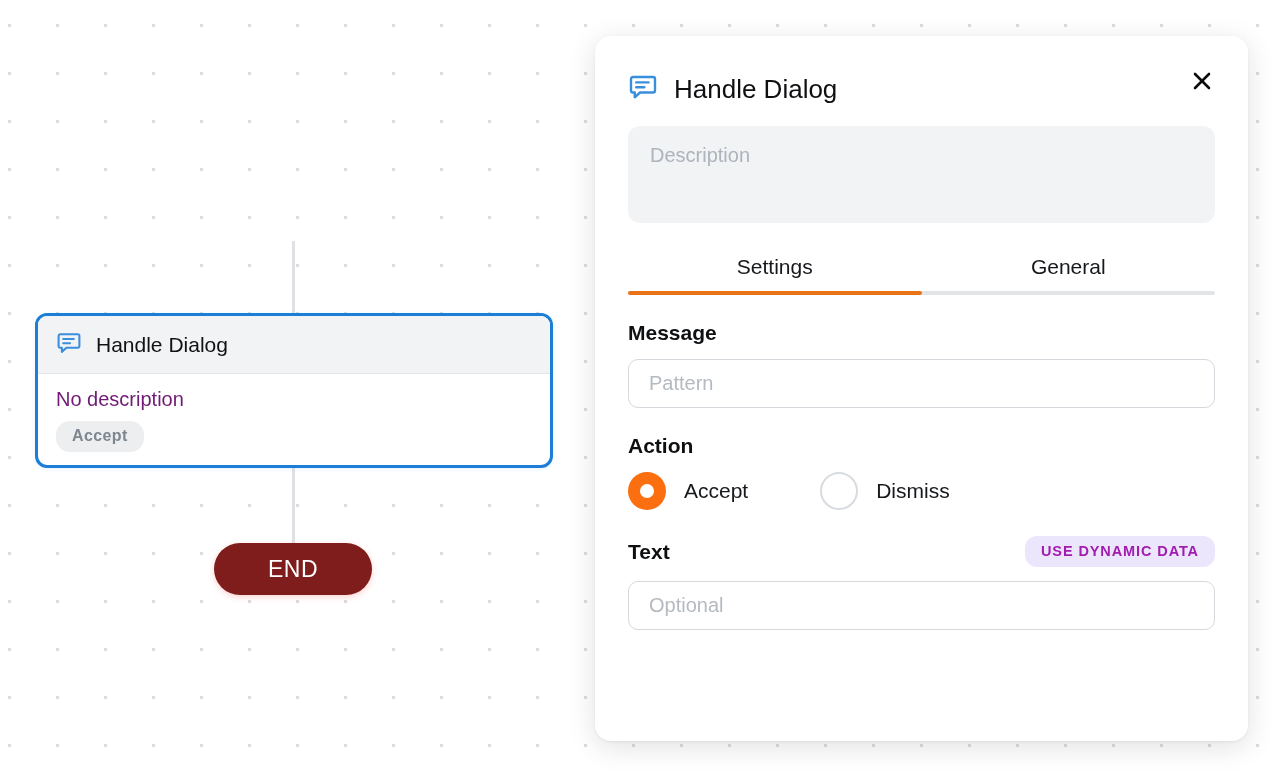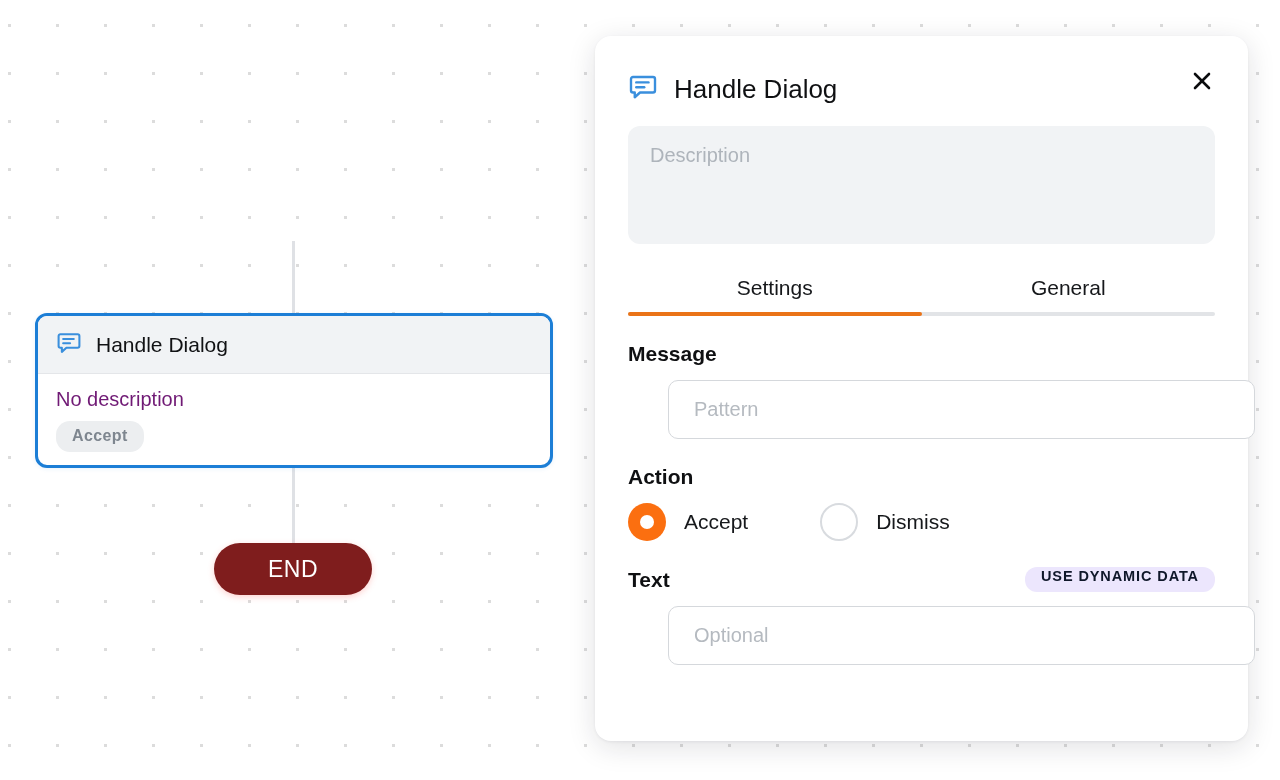--- a/index.html
+++ b/index.html
@@ -160,21 +160,21 @@
     align-items: center;
     justify-content: center;
     cursor: pointer;
     background: none;
     border: none;
   }
 
   #description-field {
     margin-top: 20px;
     width: 100%;
-    height: 118px;
+    height: 97px;
     background: #f1f3f5;
     border: none;
     border-radius: 12px;
     padding: 18px 22px;
     font-family: "Liberation Sans", sans-serif;
     font-size: 20px;
     color: #1a1b1e;
     resize: none;
     outline: none;
   }
@@ -225,40 +225,39 @@
   }
 
   .field-label {
     font-size: 21px;
     font-weight: bold;
     color: #0f1012;
   }
 
   .text-input {
     width: 100%;
-    height: 59px;
+    height: 49px;
     border: 1px solid #d5d8dc;
     border-radius: 10px;
-    padding: 0 25px;
+    padding: 0 20px;
     font-family: "Liberation Sans", sans-serif;
     font-size: 20px;
     color: #1a1b1e;
     outline: none;
     background: #ffffff;
-    margin-left: 40px;
   }
   .text-input::placeholder { color: #b5bac0; }
 
   #dynamic-data-badge {
     background: #ece6fd;
-    color: #0f172a;
+    color: #a21caf;
     font-size: 14.5px;
     font-weight: bold;
     letter-spacing: 0.9px;
-    padding: 1px 16px 8px 16px;
+    padding: 7px 16px 8px 16px;
     border-radius: 12px;
     cursor: pointer;
     border: none;
     font-family: "Liberation Sans", sans-serif;
   }
 
   
   #action-options {
     display: flex;
     align-items: center;

